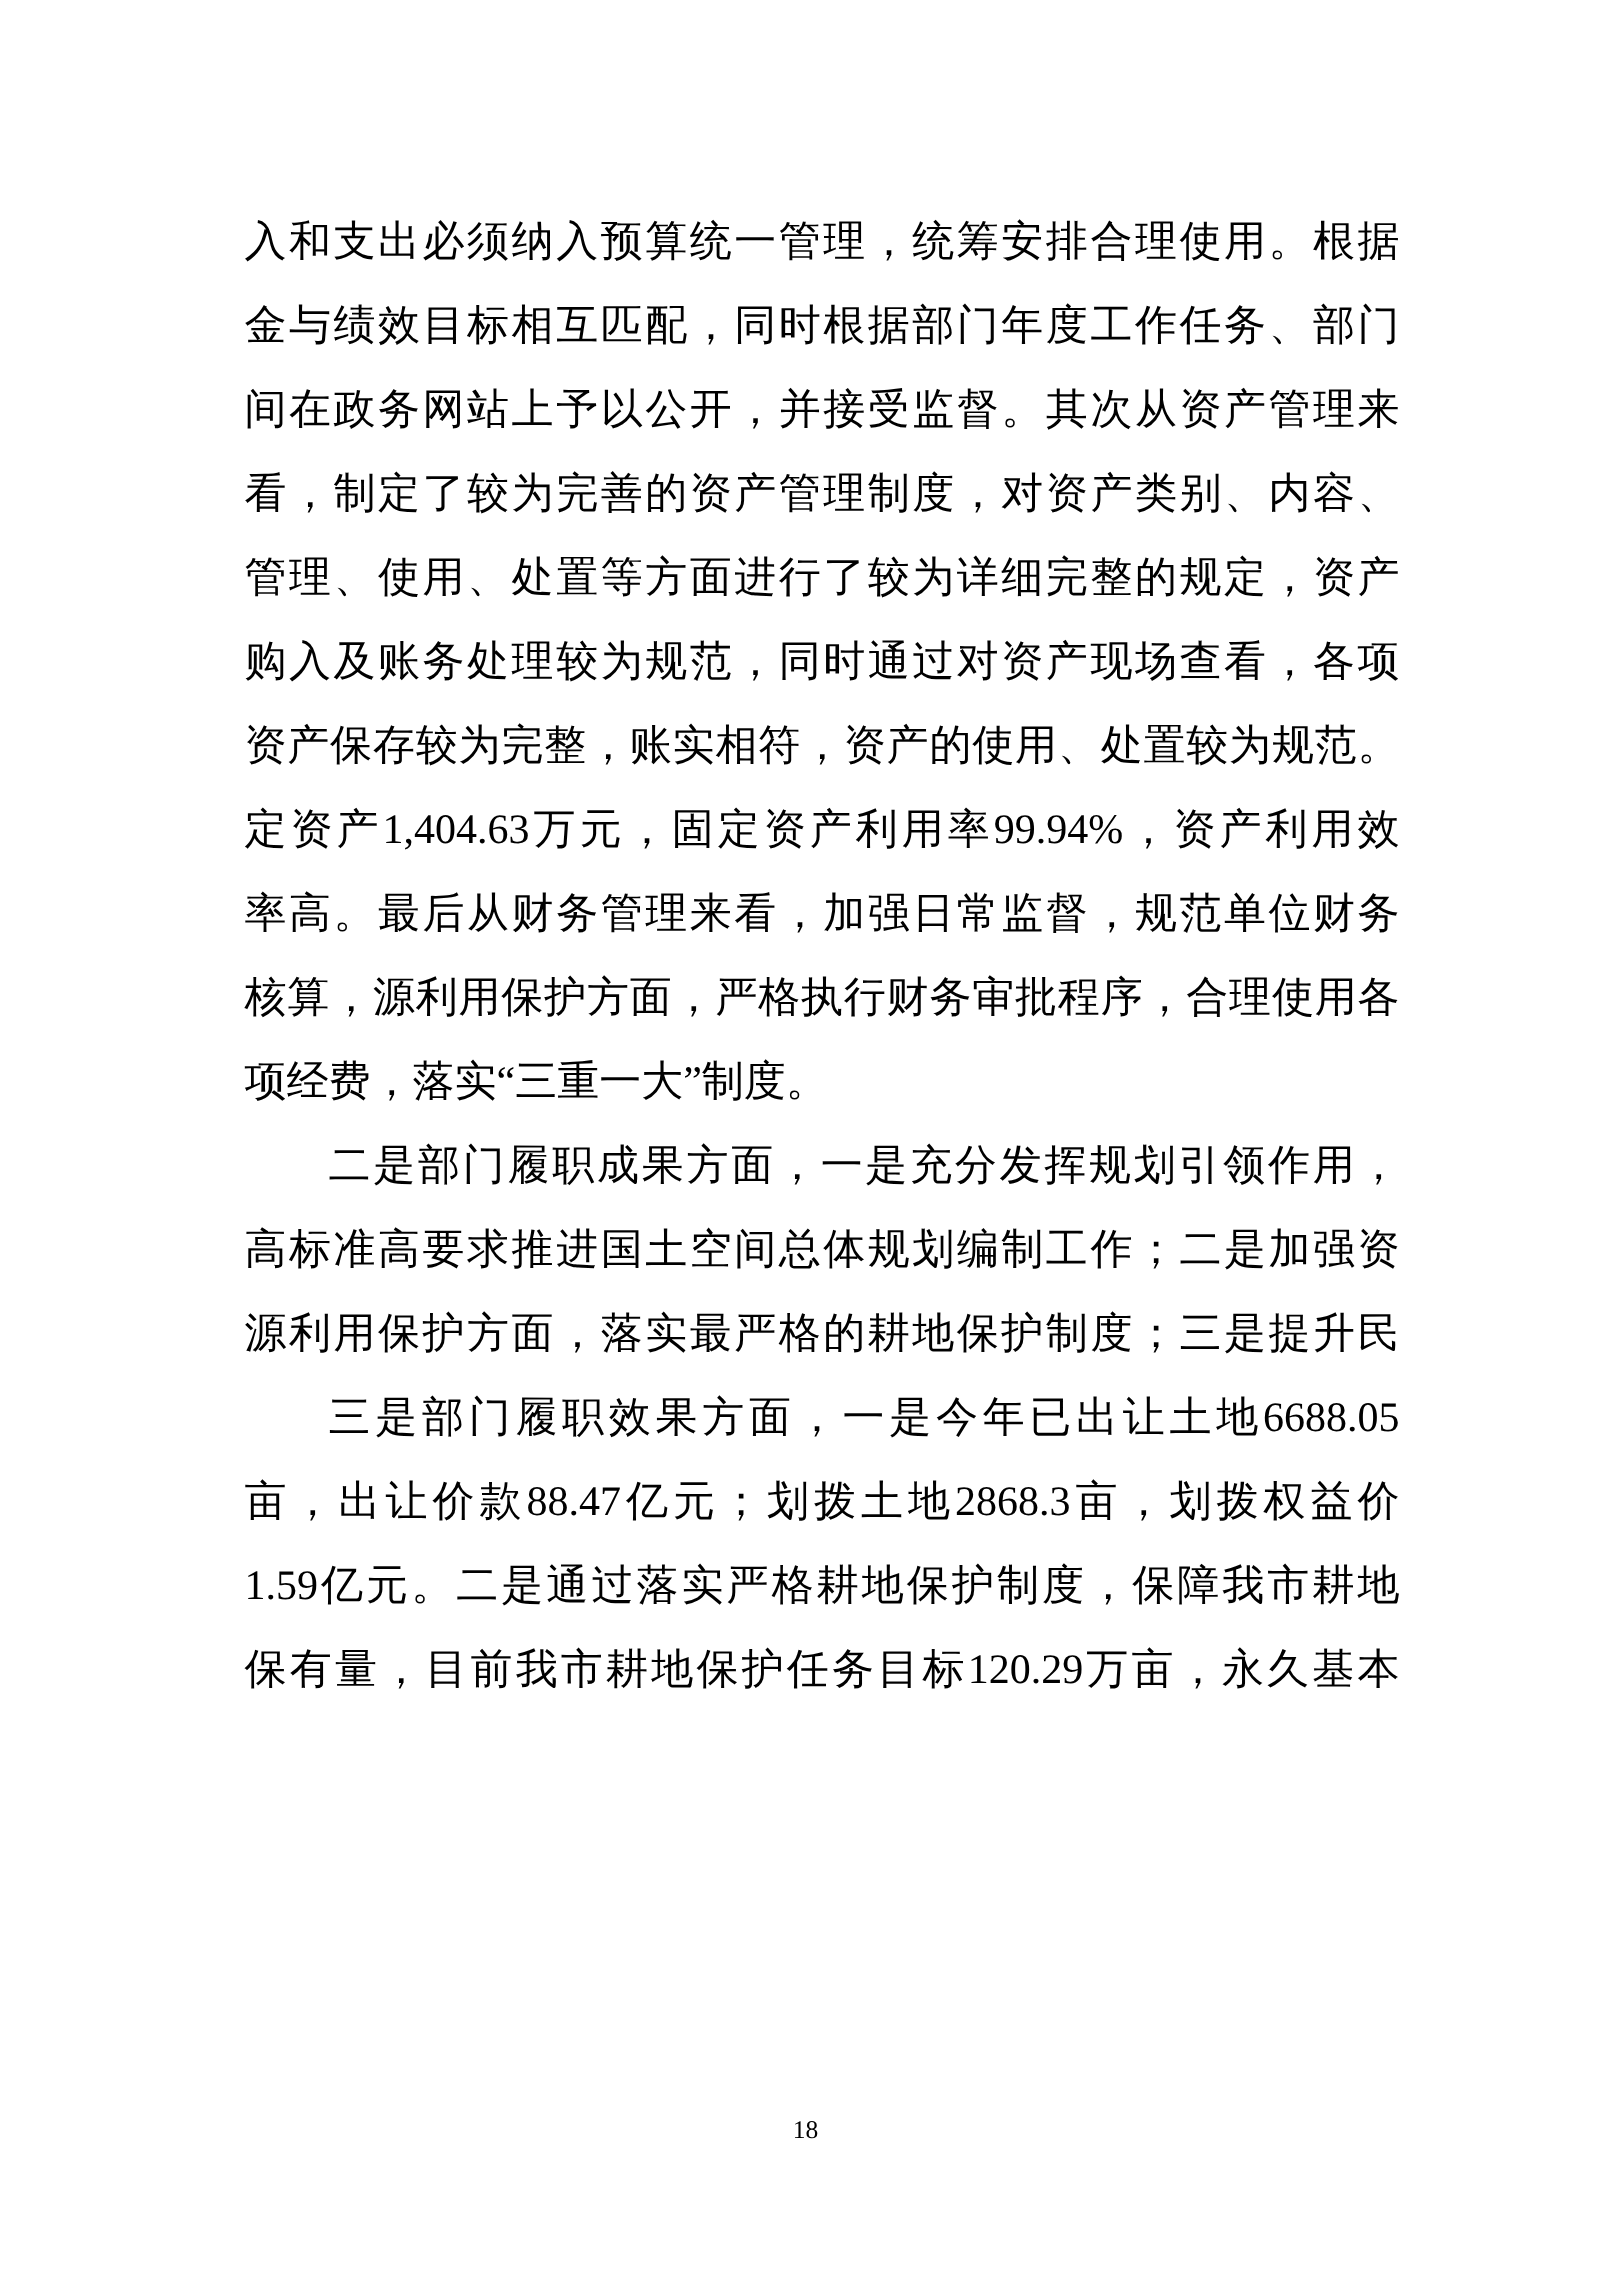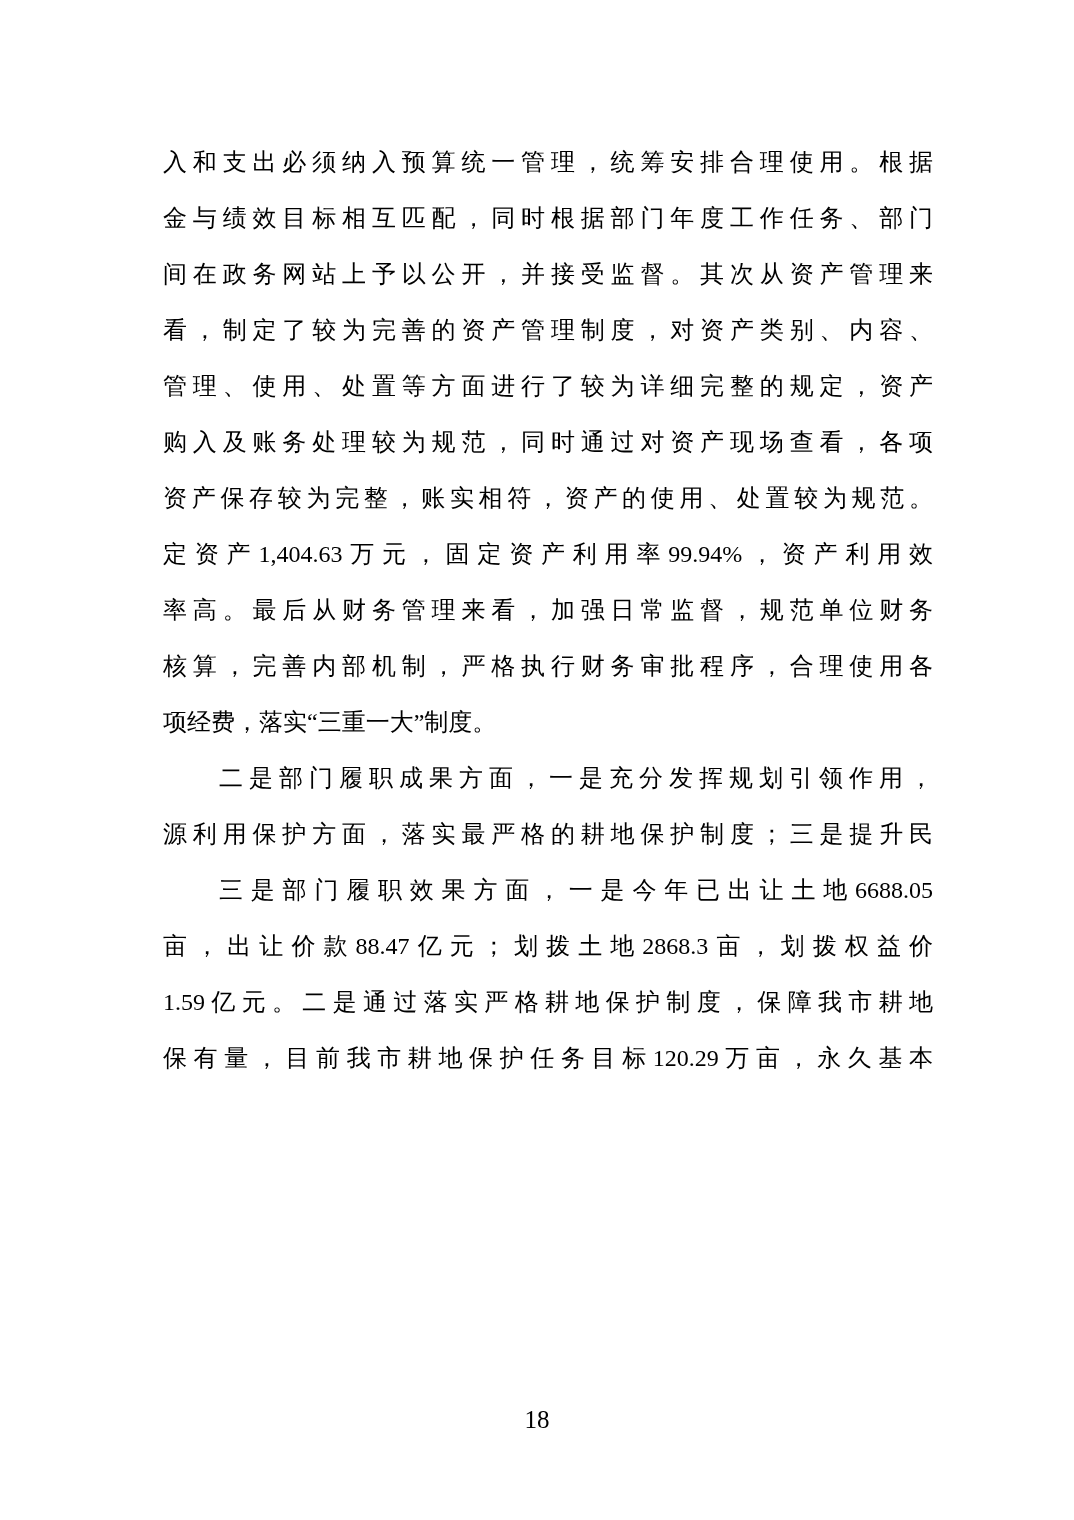--- a/index.html
+++ b/index.html
@@ -20,21 +20,21 @@
     inset: 0;
     background: #ffffff;
   }
   .text-block {
     position: absolute;
     left: 163px;
     top: 134px;
     width: 770px;
   }
   .line {
-    font-size: 24px;
+    font-size: 28px;
     line-height: 56px;
     height: 56px;
     white-space: normal;
     text-align: justify;
     text-align-last: justify;
     font-weight: 400;
   }
   
   .line.indent {
     text-indent: 56px;
@@ -42,42 +42,43 @@
   
   .line.para-end {
     text-align-last: left;
   }
   .page-number {
     position: absolute;
     top: 1406px;
     left: 0;
     width: 100%;
     text-align: center;
-    font-size: 25px;
+    font-size: 17px;
     line-height: 28px;
     color: #000000;
   }
 </style>
 </head>
 <body>
 
 <div class="page">
   <div class="text-block">
     <div class="line">入和支出必须纳入预算统一管理，统筹安排合理使用。根据</div>
     <div class="line">金与绩效目标相互匹配，同时根据部门年度工作任务、部门</div>
     <div class="line">间在政务网站上予以公开，并接受监督。其次从资产管理来</div>
     <div class="line">看，制定了较为完善的资产管理制度，对资产类别、内容、</div>
     <div class="line">管理、使用、处置等方面进行了较为详细完整的规定，资产</div>
     <div class="line">购入及账务处理较为规范，同时通过对资产现场查看，各项</div>
     <div class="line">资产保存较为完整，账实相符，资产的使用、处置较为规范。</div>
     <div class="line">定资产1,404.63万元，固定资产利用率99.94%，资产利用效</div>
     <div class="line">率高。最后从财务管理来看，加强日常监督，规范单位财务</div>
-    <div class="line">核算，完善内部机制，严格执行财务审批程序，合理使用各</div>
+    <div class="line">核算，源利用保护方面，严格执行财务审批程序，合理使用各</div>
     <div class="line para-end">项经费，落实“三重一大”制度。</div>
     <div class="line indent">二是部门履职成果方面，一是充分发挥规划引领作用，</div>
+    <div class="line">高标准高要求推进国土空间总体规划编制工作；二是加强资</div>
     <div class="line">源利用保护方面，落实最严格的耕地保护制度；三是提升民</div>
     <div class="line indent">三是部门履职效果方面，一是今年已出让土地6688.05</div>
     <div class="line">亩，出让价款88.47亿元；划拨土地2868.3亩，划拨权益价</div>
     <div class="line">1.59亿元。二是通过落实严格耕地保护制度，保障我市耕地</div>
     <div class="line">保有量，目前我市耕地保护任务目标120.29万亩，永久基本</div>
   </div>
 
   <div class="page-number">18</div>
 </div>
 

